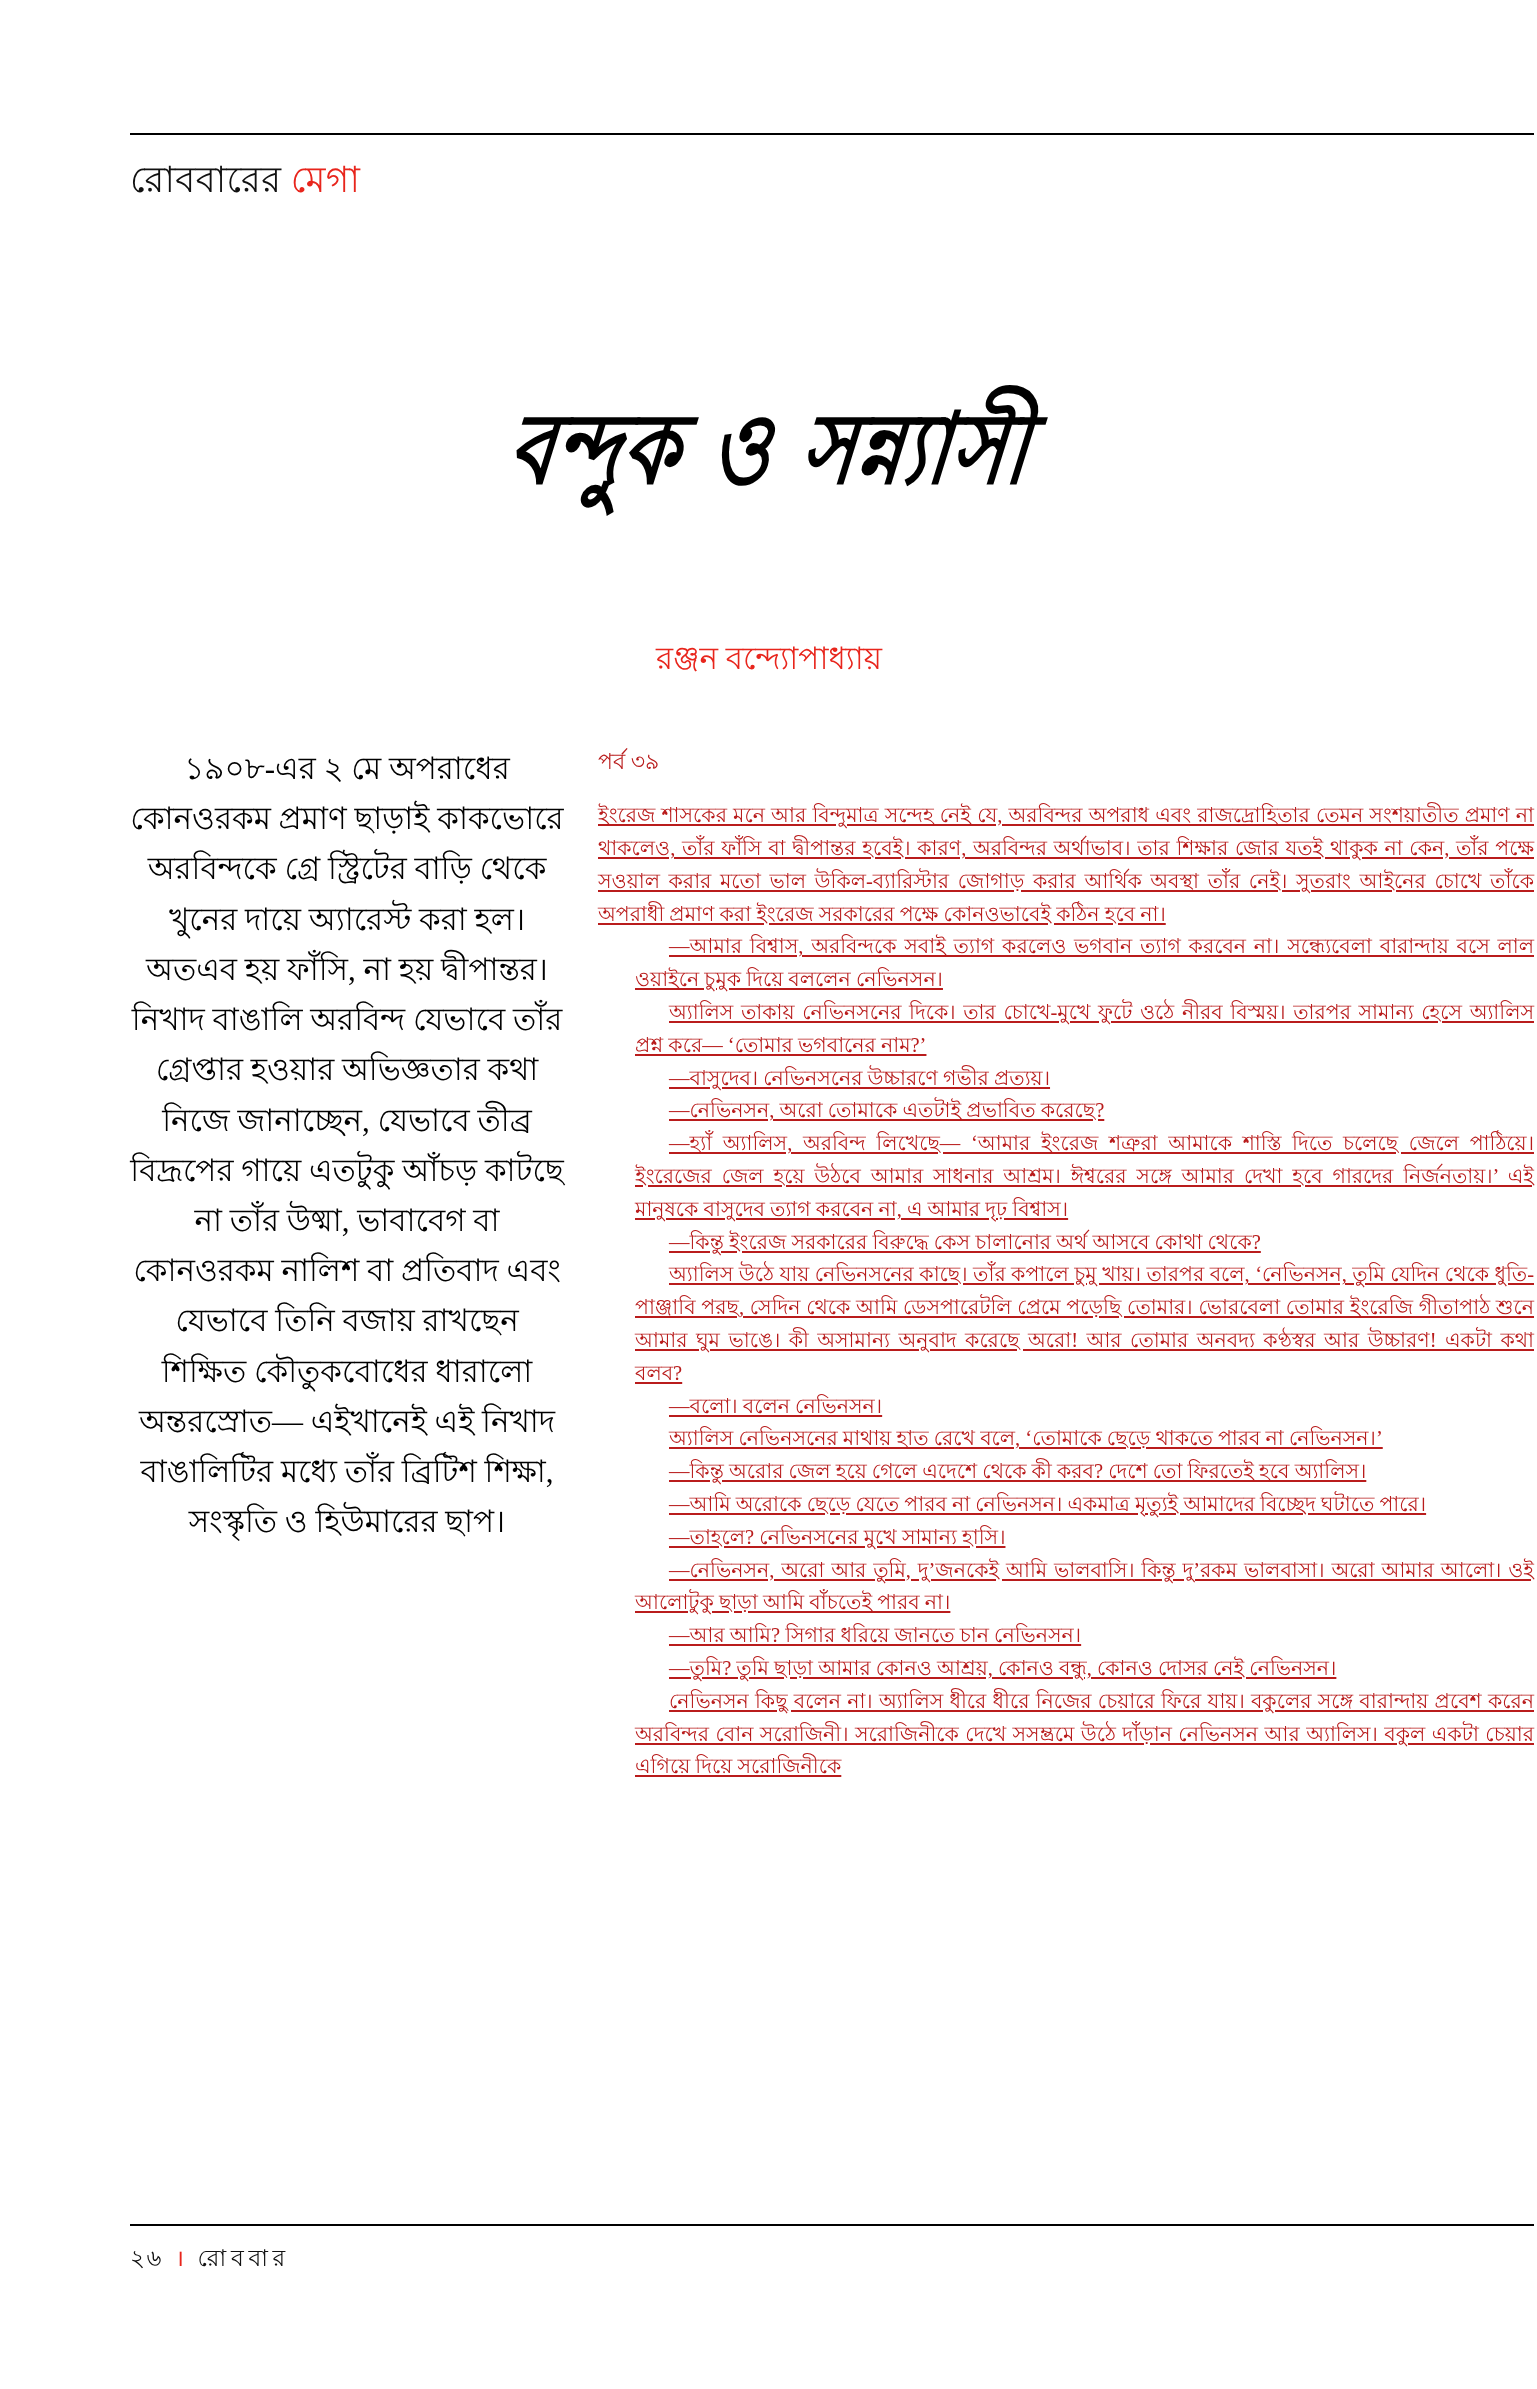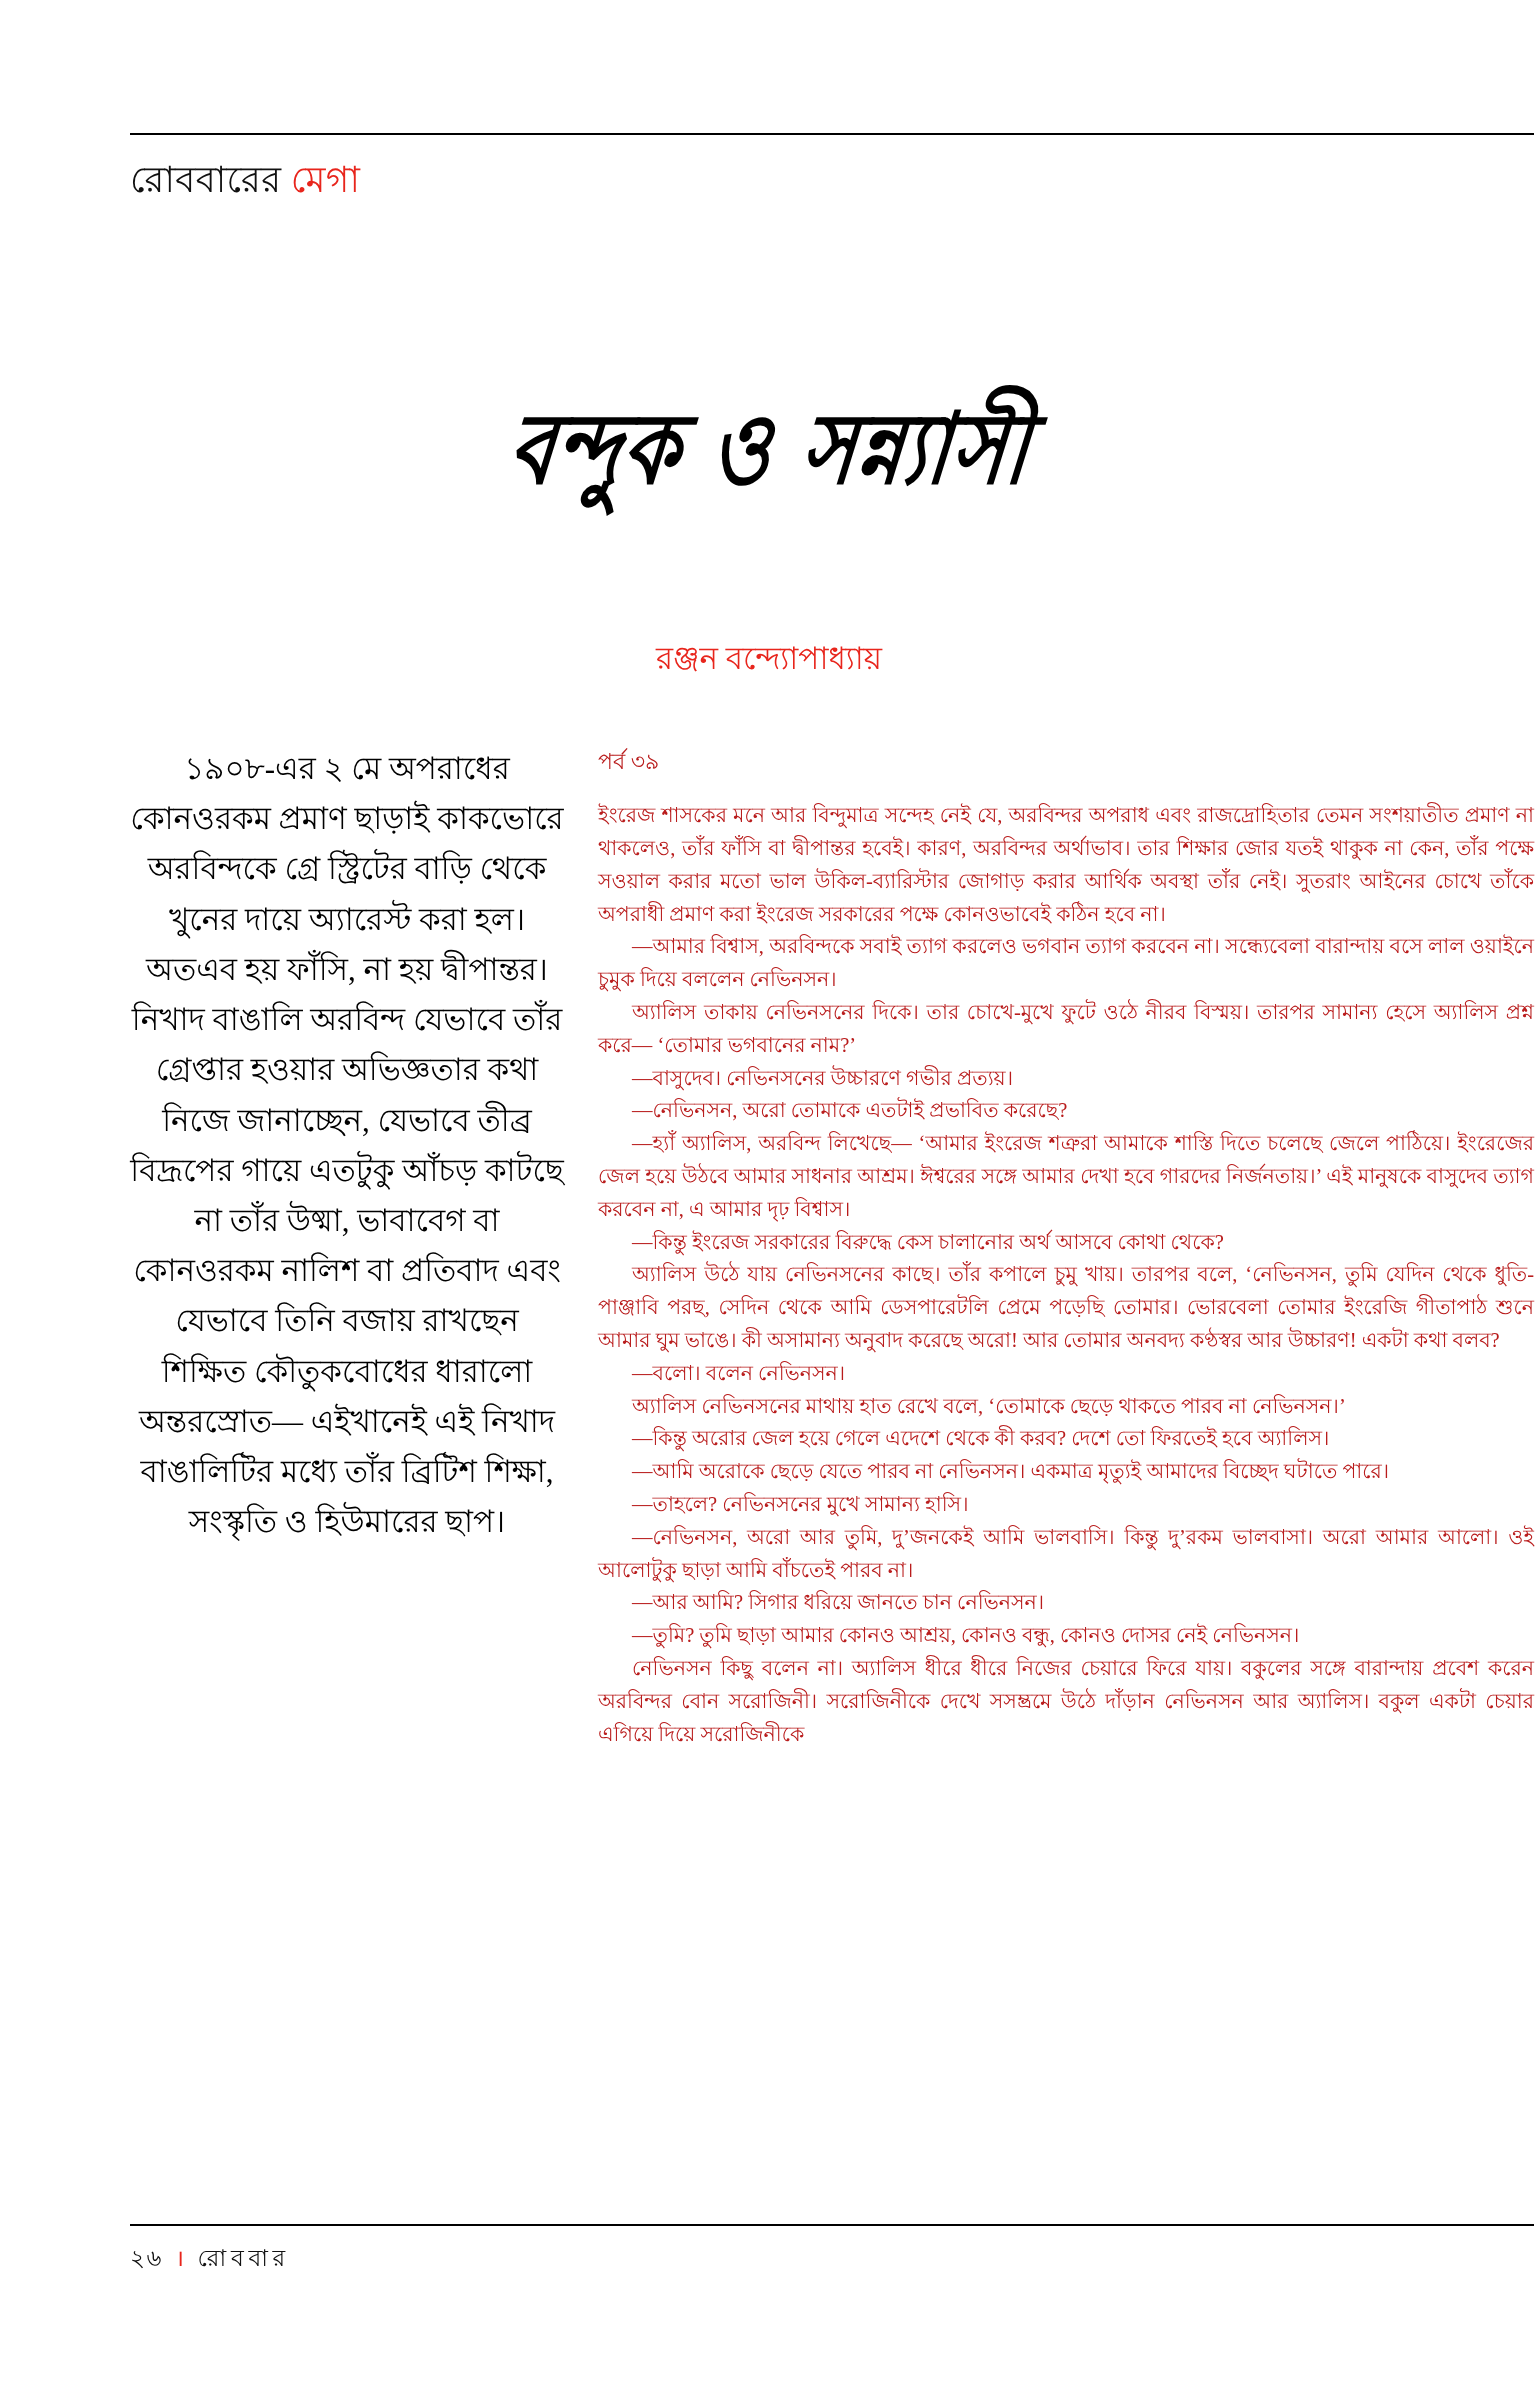--- a/index.html
+++ b/index.html
@@ -97,23 +97,25 @@
     font-family: "Liberation Serif", serif;
     color: #b91c1c;
   }
   .episode {
     font-size: 22px;
     margin-bottom: 20px;
   }
   .col-right p {
     margin: 0;
     text-indent: 0;
+    text-decoration: underline;
   }
   .col-right p.ind {
     text-indent: 34px;
+    margin-left: 37px;
   }
 
   
   .bottom-rule {
     position: absolute;
     left: 130px;
     top: 2224px;
     width: 1404px;
     height: 2.3px;
     background: #000;

